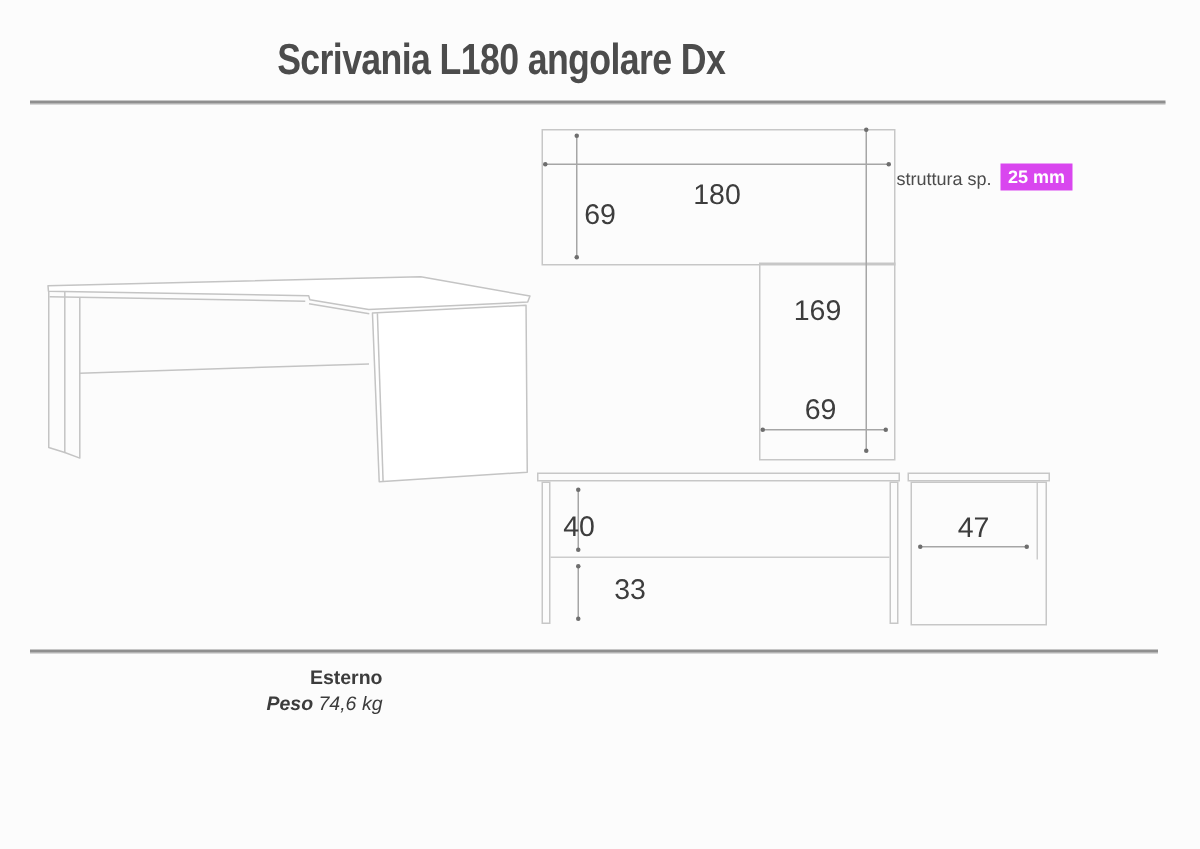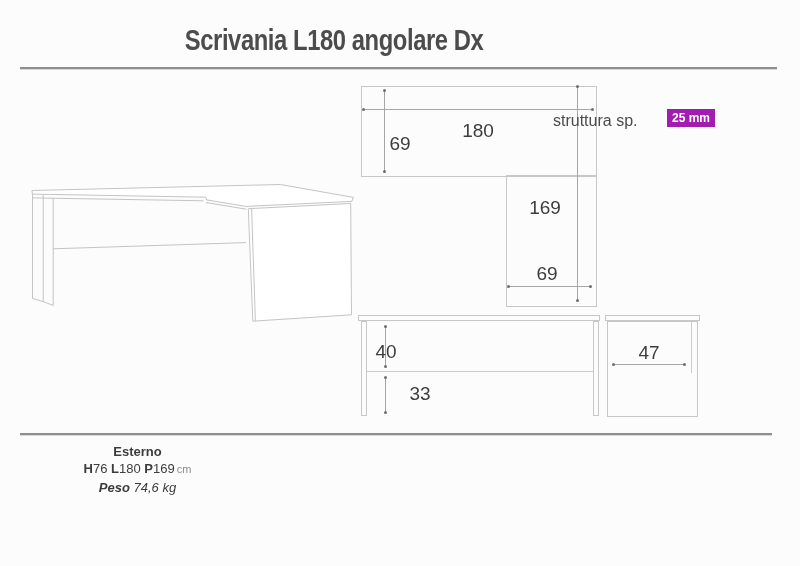--- a/index.html
+++ b/index.html
@@ -31,27 +31,27 @@
   .dim-v::before,.dim-v::after{content:'';position:absolute;width:3px;height:3px;border-radius:50%;background:#6e6e6e;left:-1px;}
   .dim-v::before{top:-1px;}
   .dim-v::after{bottom:-1px;}
 
   .dim-label{
     position:absolute;font-size:19px;color:#3d3d3d;text-align:center;
     white-space:nowrap;line-height:1;
   }
 
   
-  .annot-label{position:absolute;left:553px;top:112px;width:108px;text-align:left;
-    font-size:16px;color:#4b4b4b;}
-  .annot-badge{position:absolute;left:667px;top:109px;background:#a21caf;color:#ffffff;
+  .annot-label{position:absolute;left:553px;top:112px;width:108px;text-align:right;
+    font-size:12px;color:#4b4b4b;}
+  .annot-badge{position:absolute;left:667px;top:109px;background:#d946ef;color:#ffffff;
     font-size:12px;font-weight:bold;padding:3px 5px 2px 5px;line-height:1.1;}
 
   
-  .specs{position:absolute;left:20px;top:444px;width:235px;text-align:center;color:#3c3c3c;}
+  .specs{position:absolute;left:20px;top:444px;width:235px;text-align:right;color:#3c3c3c;}
   .specs .heading{font-size:13px;font-weight:bold;margin-bottom:2px;}
   .specs .dims-line{font-size:13px;margin-bottom:4px;}
   .specs .dims-line b{font-weight:bold;}
   .specs .unit{font-size:11px;color:#8d8d8d;margin-left:2px;}
   .specs .weight-line{font-size:13px;font-style:italic;}
   .specs .weight-line b{font-weight:bold;}
 
   svg.desk{position:absolute;left:0;top:0;pointer-events:none;}
 </style>
 </head>
@@ -117,17 +117,16 @@
   <div class="oline" style="left:607px;top:321px;width:89px;height:94px;"></div>
   <div class="vline" style="left:691px;top:322px;height:51px;"></div>
 
   <div class="dim-h" style="left:613px;top:364px;width:72px;"></div>
   <div class="dim-label" style="left:634px;top:343px;width:30px;">47</div>
 
   <div class="rule bottom"></div>
 
   <div class="specs">
     <div class="heading">Esterno</div>
-    <div class="dims-line"><b>H</b><span>76</span>&nbsp;<b>L</b><span>180</span>&nbsp;<b>P</b><span>169</span><span class="unit">cm</span></div>
     <div class="weight-line"><b>Peso</b>&nbsp;<span>74,6 kg</span></div>
   </div>
 
 </div>
 
 </body></html>

